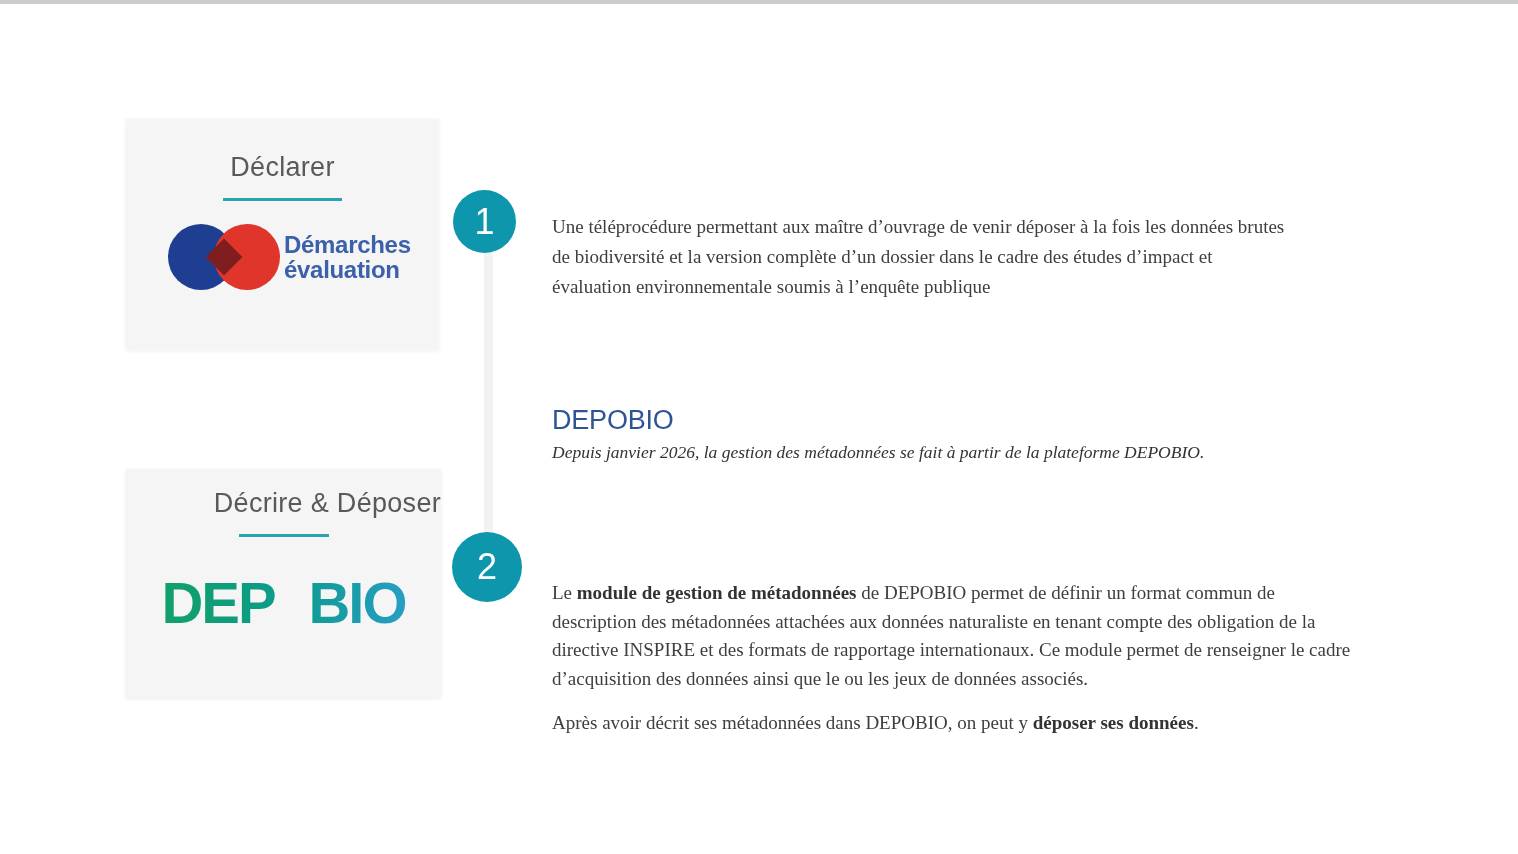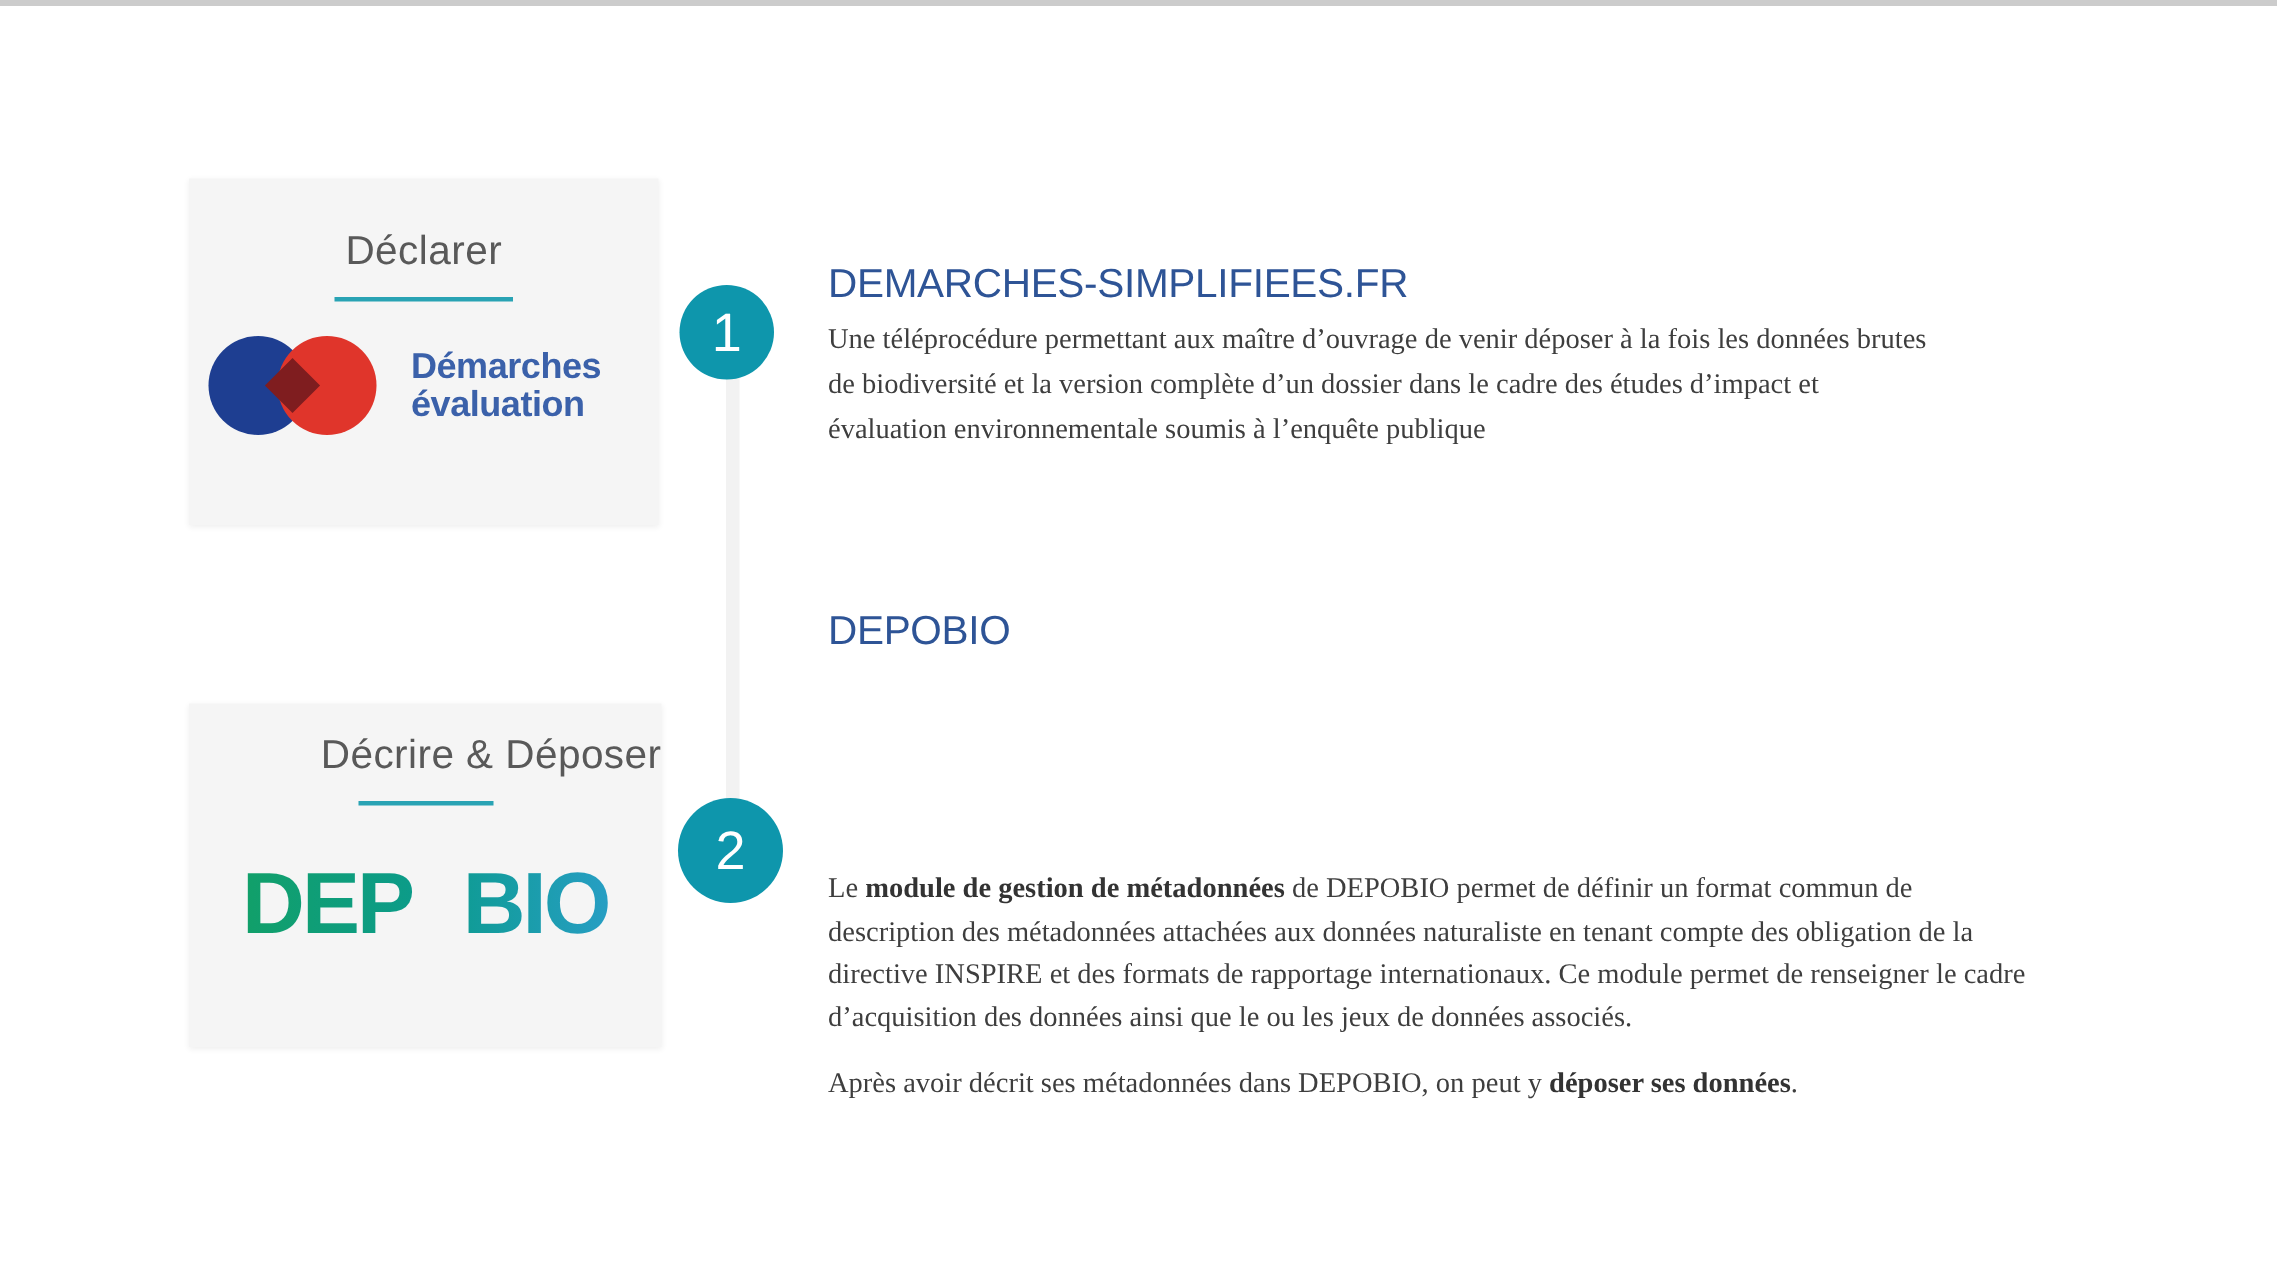--- a/index.html
+++ b/index.html
@@ -37,22 +37,22 @@
   }
   .card-1 .card-title { margin-top: 33px; }
   .card-2 .card-title { margin-top: 19px; text-align: right; }
 
   .title-underline { height: 3px; background: #29a3b4; margin: 15px auto 0; }
   .card-1 .title-underline { width: 119px; }
   .card-2 .title-underline { width: 90px; }
 
   
   .ds-logo {
-    position: absolute; left: 13px; top: 105px;
-    display: flex; align-items: center; gap: 23px;
+    position: absolute; left: 42px; top: 105px;
+    display: flex; align-items: center; gap: 4px;
   }
   .ds-mark { position: relative; width: 112px; height: 66px; flex: 0 0 auto; }
   .ds-circle { position: absolute; top: 0; width: 66px; height: 66px; border-radius: 50%; }
   .ds-circle.blue { left: 0; background: #1e3e91; }
   .ds-circle.red  { left: 46px; background: #e0352b; }
   .ds-diamond {
     position: absolute; left: 43px; top: 20px;
     width: 26px; height: 26px;
     background: #7f1d1f;
     transform: rotate(45deg);
@@ -152,20 +152,20 @@
     <div class="depobio-logo"><span>DEP</span><span class="depobio-o">O</span><span>BIO</span></div>
   </div>
 
   <div class="badge badge-1">
     <span>1</span>
   </div>
   <div class="badge badge-2">
     <span>2</span>
   </div>
 
-  <h2 class="sec-heading h-1">DEMARCHES-SIMPLIFIEES.FR</h2>
   <p class="body-text p-1">Une téléprocédure permettant aux maître d’ouvrage de venir déposer à la fois les données brutes de biodiversité et la version complète d’un dossier dans le cadre des études d’impact et évaluation environnementale soumis à l’enquête publique</p>
 
   <h2 class="sec-heading h-2">DEPOBIO</h2>
+  <p class="body-text note">Depuis janvier 2026, la gestion des métadonnées se fait à partir de la plateforme DEPOBIO.</p>
   <p class="body-text p-3"><span>Le </span><b>module de gestion de métadonnées</b><span> de DEPOBIO permet de définir un format commun de description des métadonnées attachées aux données naturaliste en tenant compte des obligation de la directive INSPIRE et des formats de rapportage internationaux.  Ce module permet de renseigner le cadre d’acquisition des données ainsi que le ou les jeux de données associés.</span></p>
   <p class="body-text p-4"><span>Après avoir décrit ses métadonnées dans DEPOBIO, on peut y </span><b>déposer ses données</b><span>.</span></p>
 
 </div>
 
 </body></html>

